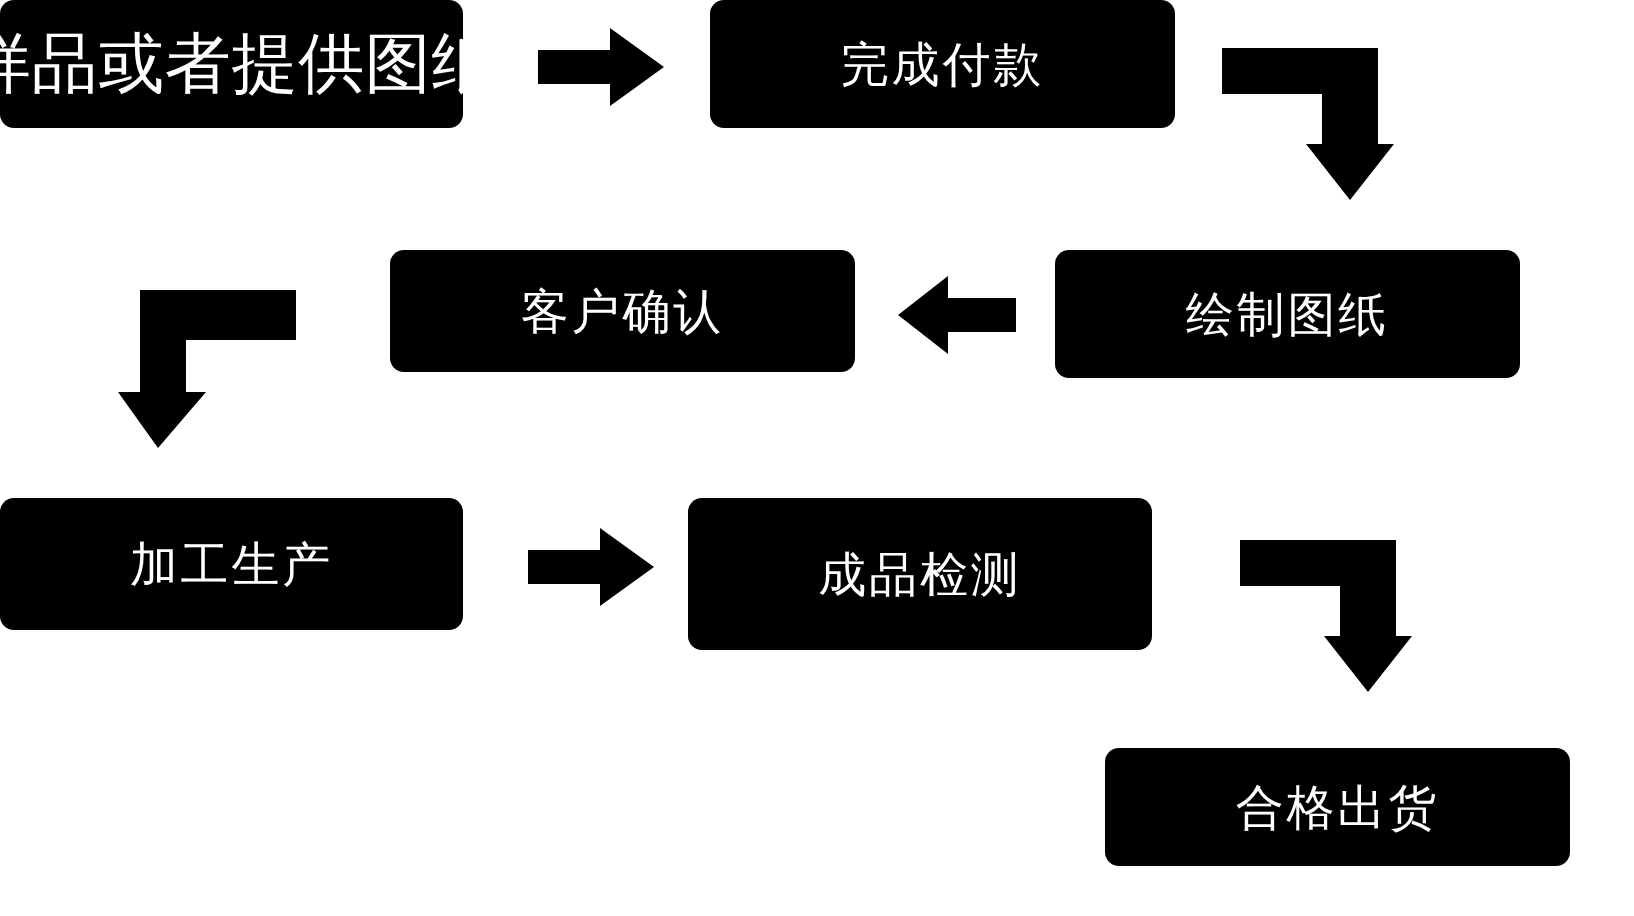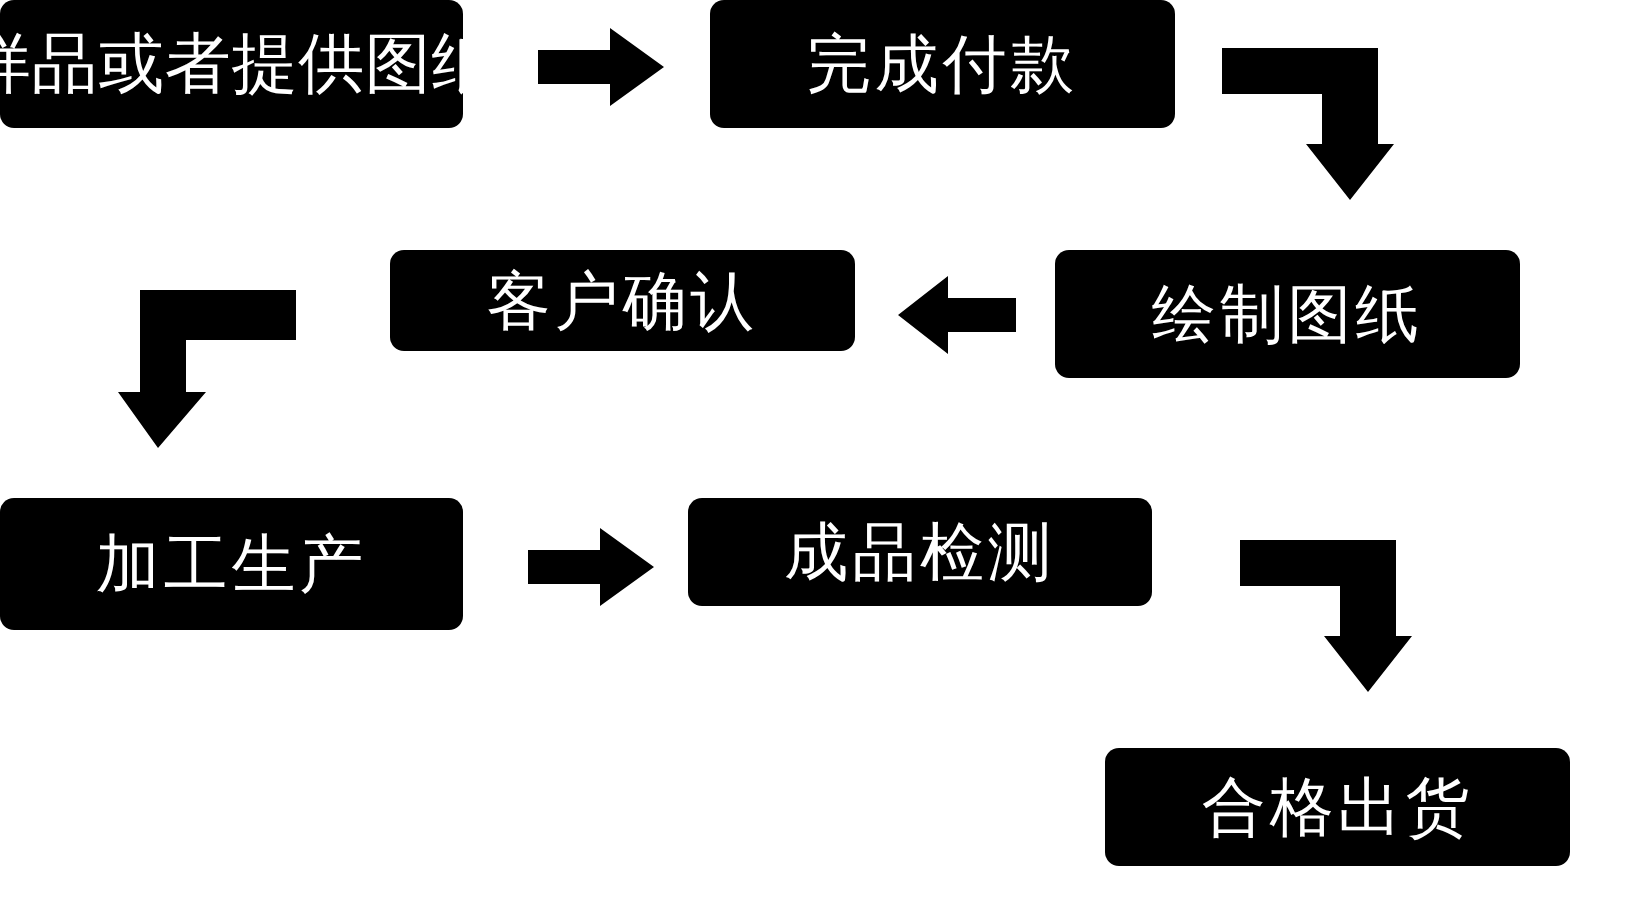--- a/index.html
+++ b/index.html
@@ -29,21 +29,21 @@
   .node-label {
     color: #ffffff;
     font-family: "DejaVu Sans", "Liberation Sans", sans-serif;
     font-weight: 400;
     letter-spacing: 0.06em;
     white-space: nowrap;
     line-height: 1;
     text-align: center;
   }
   .label-xl { font-size: 66px; letter-spacing: 0.01em; }
-  .label-lg { font-size: 64px; }
+  .label-lg { font-size: 48px; }
   .connector {
     position: absolute;
     display: block;
   }
   .connector svg { display: block; overflow: visible; }
 </style>
 </head>
 <body>
 
 <div id="flowchart-canvas">
@@ -67,21 +67,21 @@
       <polygon points="0,0 156,0 156,96 172,96 128,152 84,96 100,96 100,46 0,46" fill="#000000"></polygon>
     </svg>
   </div>
 
   <div class="connector" style="left:118px; top:290px; width:178px; height:158px;">
     <svg width="178" height="158" viewBox="0 0 178 158" aria-hidden="true">
       <polygon points="178,0 178,50 68,50 68,102 88,102 40,158 0,102 22,102 22,0" fill="#000000"></polygon>
     </svg>
   </div>
 
-  <div class="node-box" style="left:390px; top:250px; width:465px; height:101px;">
+  <div class="node-box" style="left:390px; top:250px; width:465px; height:122px;">
     <span class="node-label label-lg">客户确认</span>
   </div>
 
   <div class="connector" style="left:898px; top:276px; width:118px; height:78px;">
     <svg width="118" height="78" viewBox="0 0 118 78" aria-hidden="true">
       <polygon points="118,22 50,22 50,0 0,39 50,78 50,56 118,56" fill="#000000"></polygon>
     </svg>
   </div>
 
   <div class="node-box" style="left:0px; top:498px; width:463px; height:132px;">
@@ -91,21 +91,21 @@
   <div class="node-box" style="left:1055px; top:250px; width:465px; height:128px;">
     <span class="node-label label-lg">绘制图纸</span>
   </div>
 
   <div class="connector" style="left:528px; top:528px; width:126px; height:78px;">
     <svg width="126" height="78" viewBox="0 0 126 78" aria-hidden="true">
       <polygon points="0,22 72,22 72,0 126,39 72,78 72,56 0,56" fill="#000000"></polygon>
     </svg>
   </div>
 
-  <div class="node-box" style="left:688px; top:498px; width:464px; height:108px;">
+  <div class="node-box" style="left:688px; top:498px; width:464px; height:152px;">
     <span class="node-label label-lg">成品检测</span>
   </div>
 
   <div class="connector" style="left:1240px; top:540px; width:172px; height:152px;">
     <svg width="172" height="152" viewBox="0 0 172 152" aria-hidden="true">
       <polygon points="0,0 156,0 156,96 172,96 128,152 84,96 100,96 100,46 0,46" fill="#000000"></polygon>
     </svg>
   </div>
 
   <div class="node-box" style="left:1105px; top:748px; width:465px; height:118px;">

